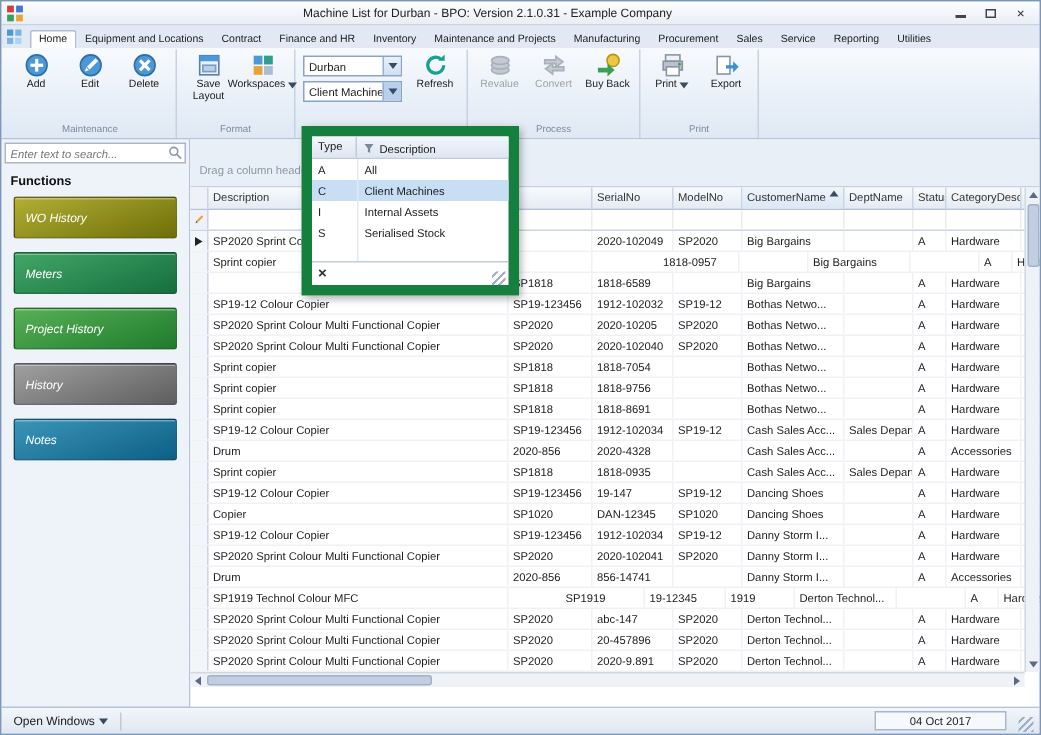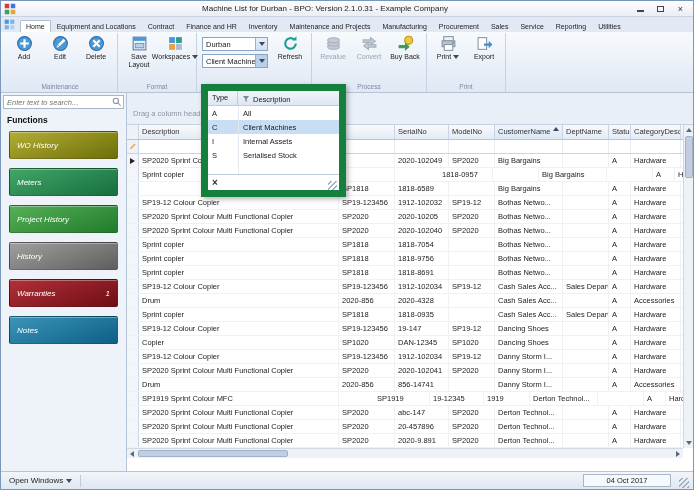--- a/index.html
+++ b/index.html
@@ -361,24 +361,20 @@
           </div>
           <div class="tile" style="background-image: linear-gradient(160deg, rgb(67, 166, 103), rgb(21, 111, 63));">
             <span>Meters</span>
           </div>
           <div class="tile" style="background-image: linear-gradient(160deg, rgb(87, 176, 87), rgb(31, 124, 44));">
             <span>Project History</span>
           </div>
           <div class="tile" style="background-image: linear-gradient(160deg, rgb(160, 160, 160), rgb(94, 94, 94));">
             <span>History</span>
           </div>
-          <div class="tile" style="background-image: linear-gradient(160deg, rgb(178, 48, 56), rgb(110, 13, 21));">
-            <span>Warranties</span>
-            <span class="count">1</span>
-          </div>
           <div class="tile" style="background-image: linear-gradient(160deg, rgb(59, 149, 184), rgb(13, 95, 134));">
             <span>Notes</span>
           </div>
         </div>
     </div>
 
     <div class="main">
       <div class="gpanel">Drag a column header here to group by that column</div>
       <div class="ghead">
           <span class="icell"></span>
@@ -611,21 +607,21 @@
             <span class="gcell" style="width: 56px; flex: 0 0 56px;">2020-856</span>
             <span class="gcell" style="width: 54px; flex: 0 0 54px;">856-14741</span>
             <span class="gcell" style="width: 46px; flex: 0 0 46px;"></span>
             <span class="gcell" style="width: 68px; flex: 0 0 68px;">Danny Storm I...</span>
             <span class="gcell" style="width: 46px; flex: 0 0 46px;"></span>
             <span class="gcell" style="width: 22px; flex: 0 0 22px;">A</span>
             <span class="gcell" style="width: 50px; flex: 0 0 50px;">Accessories</span>
           </div>
           <div class="grow">
             <span class="icell"></span>
-            <span class="gcell" style="width: 200px; flex: 0 0 200px;">SP1919 Sprint Colour MFC</span>
+            <span class="gcell" style="width: 200px; flex: 0 0 200px;">SP1919 Technol Colour MFC</span>
             <span class="gcell" style="width: 56px; flex: 0 0 56px; margin-left: 35px;">SP1919</span>
             <span class="gcell" style="width: 54px; flex: 0 0 54px;">19-12345</span>
             <span class="gcell" style="width: 46px; flex: 0 0 46px;">1919</span>
             <span class="gcell" style="width: 68px; flex: 0 0 68px;">Derton Technol...</span>
             <span class="gcell" style="width: 46px; flex: 0 0 46px;"></span>
             <span class="gcell" style="width: 22px; flex: 0 0 22px;">A</span>
             <span class="gcell" style="width: 50px; flex: 0 0 50px;">Hardware</span>
           </div>
           <div class="grow">
             <span class="icell"></span>

